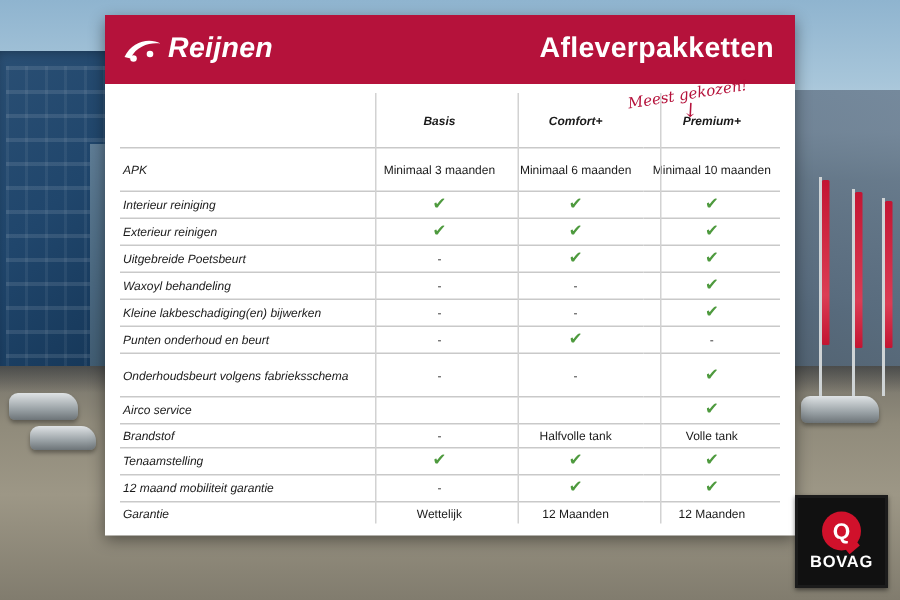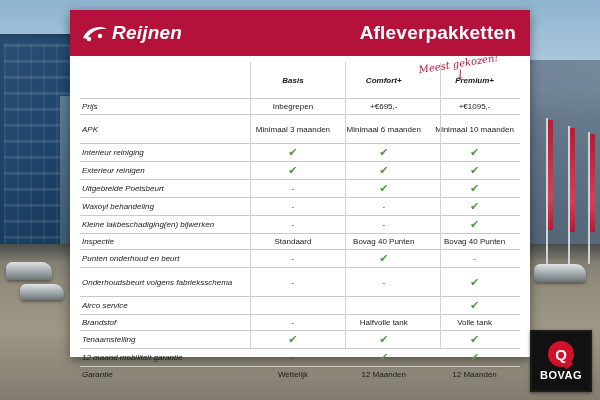--- a/index.html
+++ b/index.html
@@ -332,26 +332,20 @@
         </colgroup>
         <thead>
           <tr>
             <th class="blank"></th>
             <th class="colhead">Basis</th>
             <th class="colhead">Comfort+</th>
             <th class="colhead">Premium+</th>
           </tr>
         </thead>
         <tbody>
-          <tr>
-            <td class="label">Prijs</td>
-            <td class="val">Inbegrepen</td>
-            <td class="val">+€695,-</td>
-            <td class="val">+€1095,-</td>
-          </tr>
           <tr class="tall">
             <td class="label">APK</td>
             <td class="val">Minimaal 3 maanden</td>
             <td class="val">Minimaal 6 maanden</td>
             <td class="val">Minimaal 10 maanden</td>
           </tr>
           <tr>
             <td class="label">Interieur reiniging</td>
             <td class="val"><span class="check">✔</span></td>
             <td class="val"><span class="check">✔</span></td>
@@ -375,26 +369,20 @@
             <td class="val"><span class="dash">-</span></td>
             <td class="val"><span class="check">✔</span></td>
           </tr>
           <tr>
             <td class="label">Kleine lakbeschadiging(en) bijwerken</td>
             <td class="val"><span class="dash">-</span></td>
             <td class="val"><span class="dash">-</span></td>
             <td class="val"><span class="check">✔</span></td>
           </tr>
           <tr>
-            <td class="label">Inspectie</td>
-            <td class="val">Standaard</td>
-            <td class="val">Bovag 40 Punten</td>
-            <td class="val">Bovag 40 Punten</td>
-          </tr>
-          <tr>
             <td class="label">Punten onderhoud en beurt</td>
             <td class="val"><span class="dash">-</span></td>
             <td class="val"><span class="check">✔</span></td>
             <td class="val"><span class="dash">-</span></td>
           </tr>
           <tr class="tall">
             <td class="label">Onderhoudsbeurt volgens fabrieksschema</td>
             <td class="val"><span class="dash">-</span></td>
             <td class="val"><span class="dash">-</span></td>
             <td class="val"><span class="check">✔</span></td>

